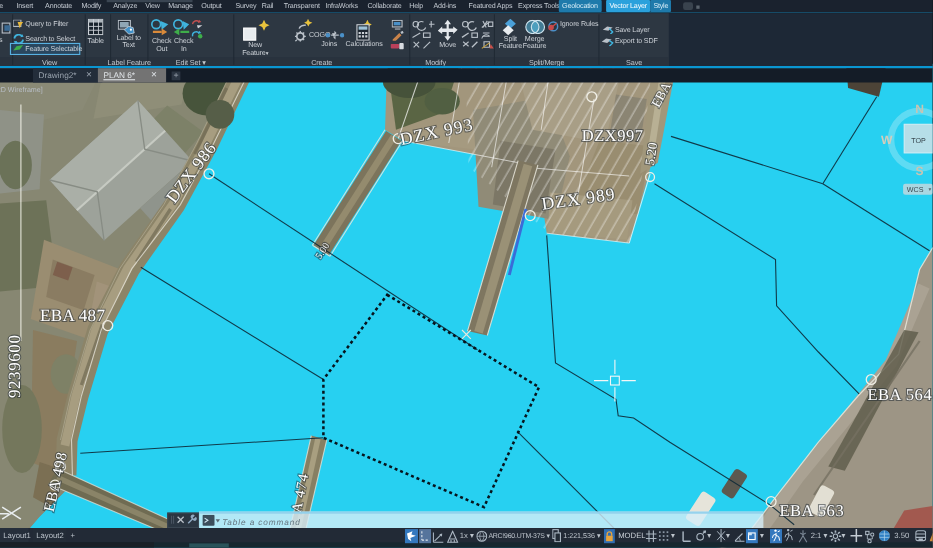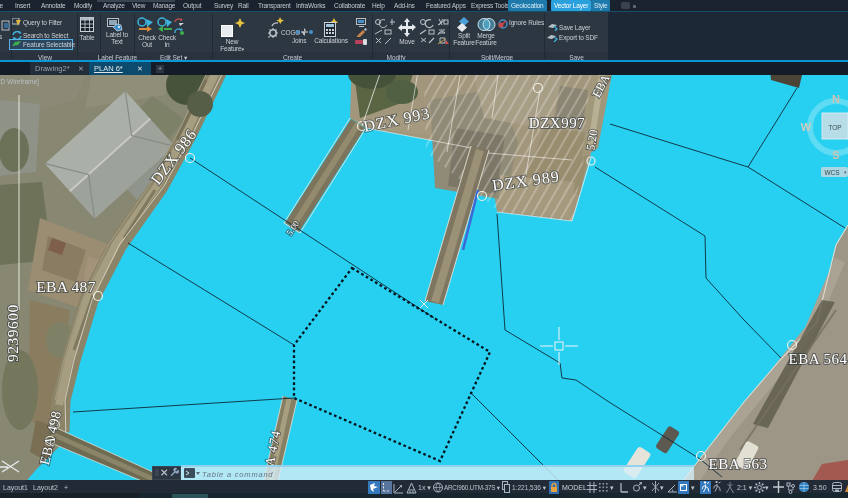--- a/index.html
+++ b/index.html
@@ -13,21 +13,21 @@
 
 #ribbon{position:absolute;left:0;top:12px;width:848px;height:48px;background:#1d2836;}
 #ribbon .panelbg{position:absolute;top:0;height:48px;background:#2d3742;}
 #ribbon .sep{position:absolute;top:1px;width:1px;height:46px;background:#202a34;}
 #ribbon .plabel{position:absolute;top:41.5px;height:7px;font-size:6.6px;letter-spacing:-0.1px;line-height:7px;color:#c3c8cf;text-align:center;}
 #ribbon .btxt{position:absolute;font-size:6.5px;letter-spacing:-0.15px;line-height:7.2px;color:#cbd0d6;text-align:center;white-space:nowrap;}
 #blueline{position:absolute;left:0;top:60px;width:848px;height:2px;background:#0a96d2;}
 
 #ftabs{position:absolute;left:0;top:62px;width:848px;height:13px;background:#141c27;}
 #ftabs .ftab{position:absolute;top:0;height:13px;font-size:7.5px;color:#97a1ac;background:#232d3a;line-height:13px;text-align:left;padding-left:5px;}
-#ftabs .ftab.on{background:#0c4a6e;color:#e0e4e8;text-decoration:underline;}
+#ftabs .ftab.on{background:#737373;color:#e0e4e8;text-decoration:underline;}
 #ftabs .fx{font-size:7px;position:absolute;top:0;line-height:13px;}
 
 #cmdl{position:absolute;left:152px;top:466px;width:29px;height:14px;background:#2b3642;border:1px solid #3a4652;box-sizing:border-box;}
 #cmdf{position:absolute;left:181px;top:465px;width:513px;height:15px;background:rgba(214,237,248,.8);border-top:2px solid rgba(142,207,236,.9);box-sizing:border-box;}
 #cmdf .ph{position:absolute;left:21px;top:2.5px;font-size:7.5px;font-style:italic;color:#64747e;letter-spacing:0.8px;}
 
 #sbar{position:absolute;left:0;top:480px;width:848px;height:18px;background:#222a36;}
 #sbar .s{position:absolute;top:2px;font-size:7px;color:#bdc4cc;line-height:11px;white-space:nowrap;}
 .icon{position:absolute;}
 </style>

